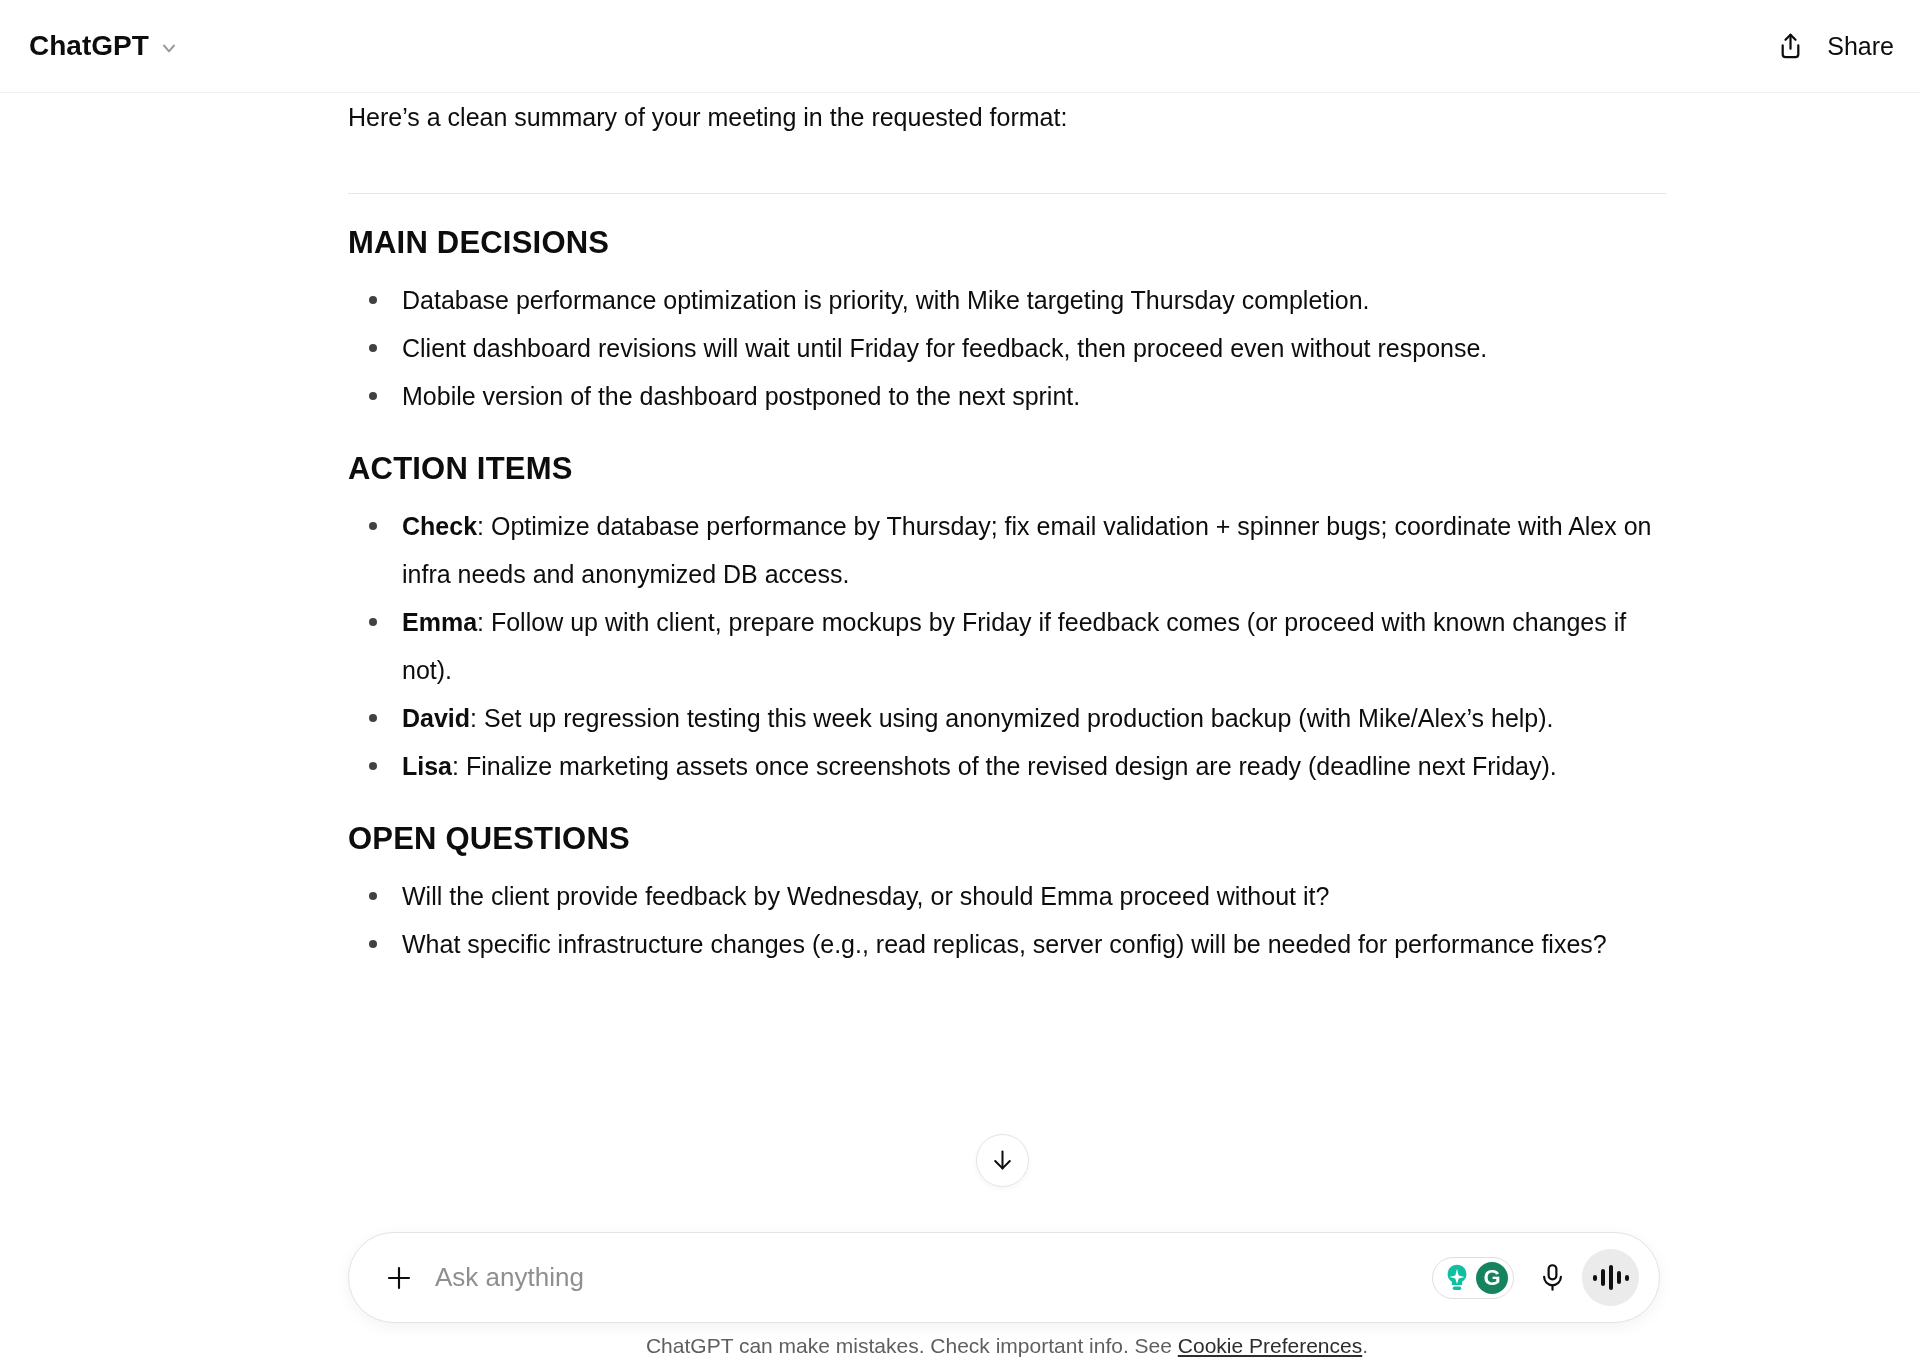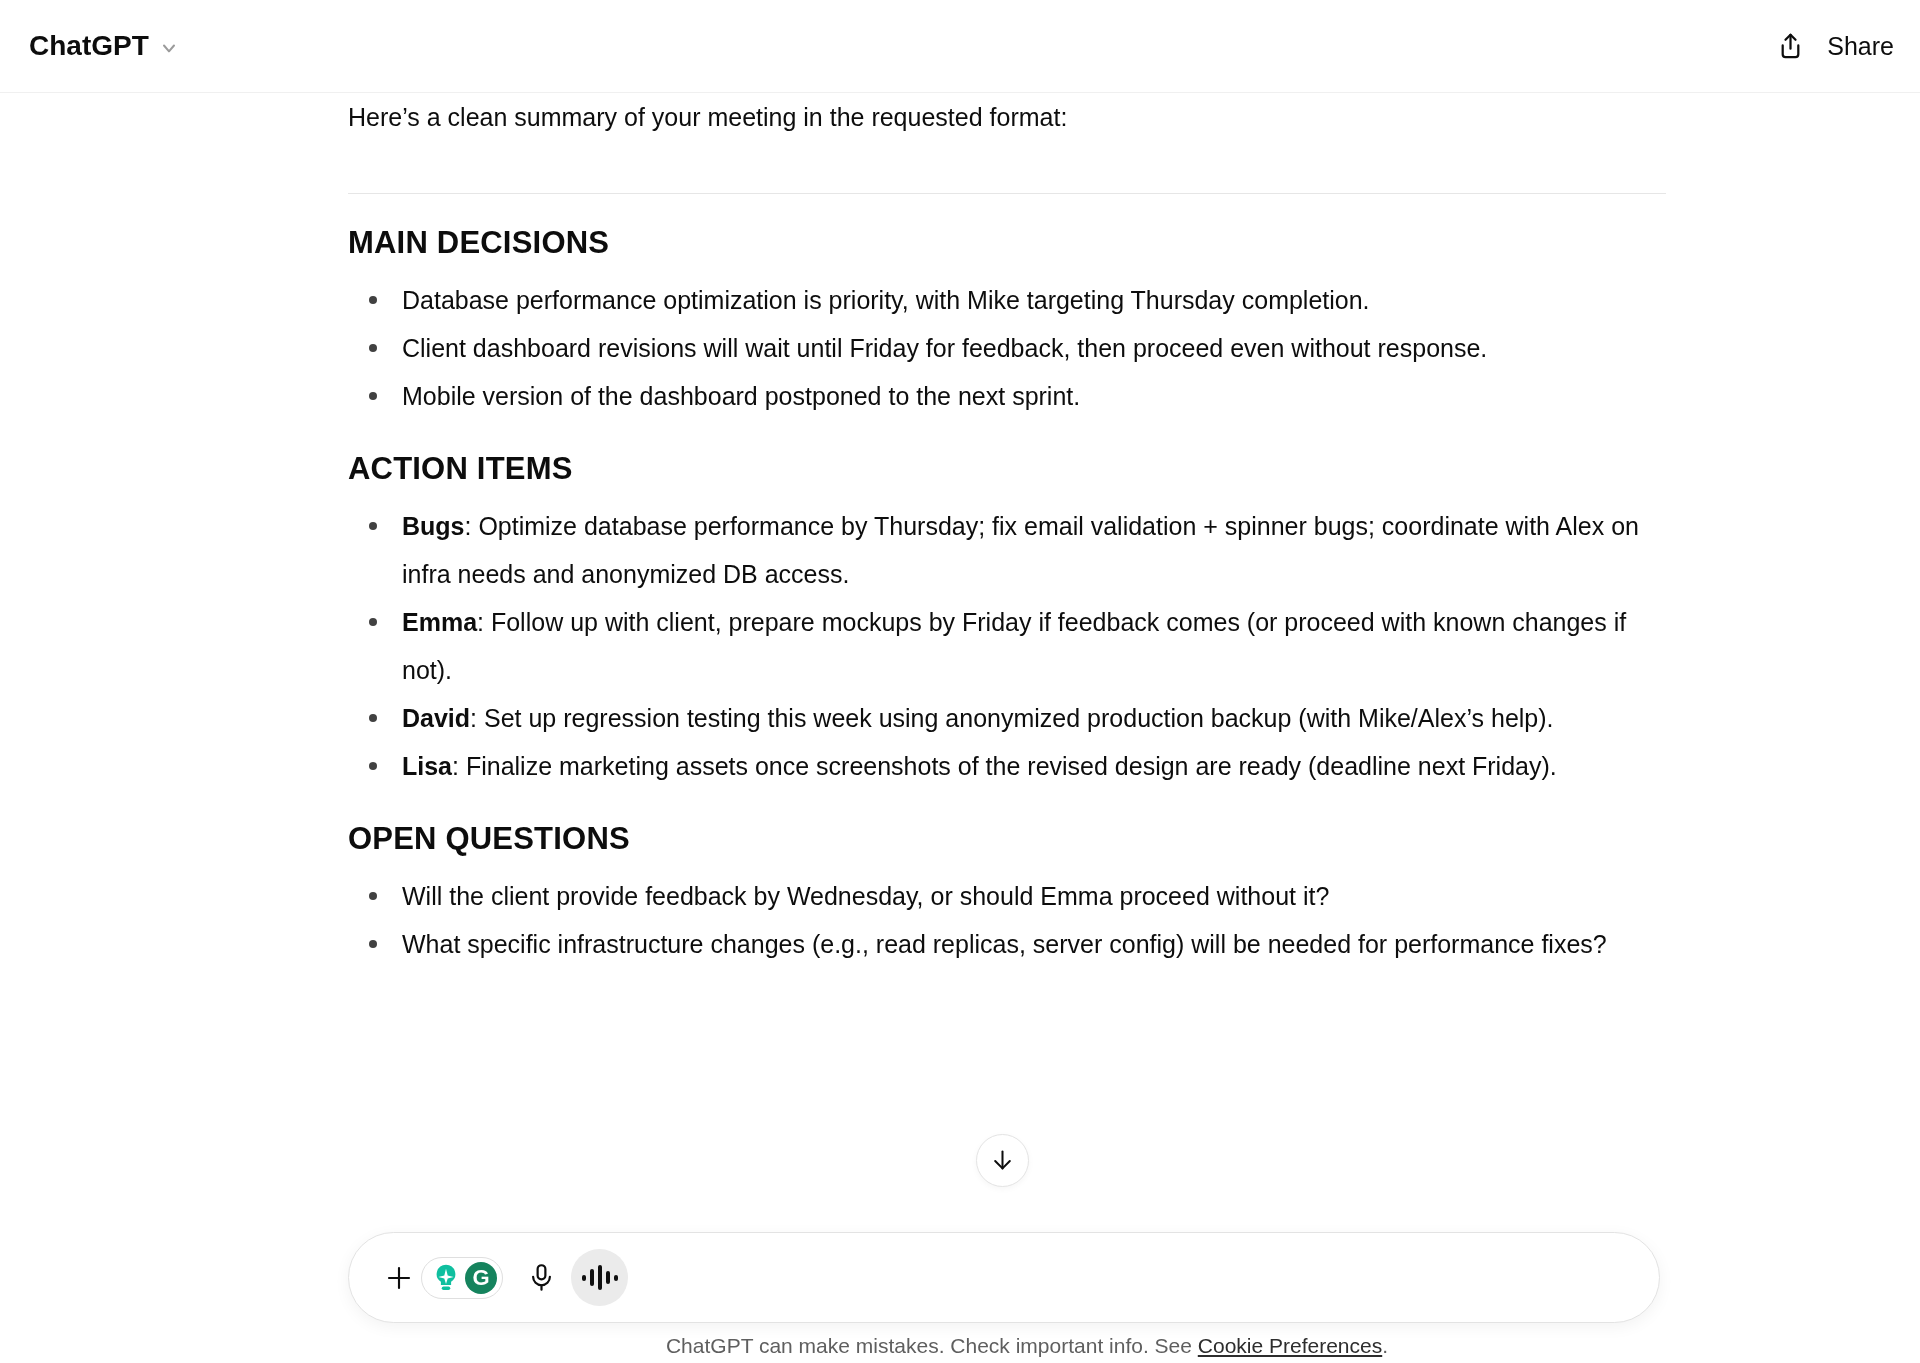--- a/index.html
+++ b/index.html
@@ -53,21 +53,21 @@
     color:#fff; display:flex; align-items:center; justify-content:center;
     font-size:22px; font-weight:700; }
   .mic-btn { width:44px; height:44px; border-radius:50%; display:flex;
     align-items:center; justify-content:center; cursor:pointer; flex:none; }
   .voice-btn { width:57px; height:57px; border-radius:50%; background:#ebebeb;
     display:flex; align-items:center; justify-content:center; cursor:pointer; flex:none; }
   .wave { display:flex; align-items:center; gap:4px; }
   .wave i { display:block; width:4px; border-radius:2px; background:#101010; }
 
   
-  .footer { position:absolute; left:368px; top:1334px; width:1318px;
+  .footer { position:absolute; left:348px; top:1334px; width:1318px;
     text-align:center; font-size:21px; color:#5f5f5f; z-index:26; }
   .footer a { color:#2d2d2d; text-decoration:underline; cursor:pointer; }
 </style>
 </head>
 <body>
 
 <div class="header">
   <div class="model-switcher">
     <span class="app-name">ChatGPT</span>
     <svg class="chev" viewBox="0 0 24 24">
@@ -89,21 +89,21 @@
   <hr class="divider">
   <div id="sections">
       <h2 class="section-heading">MAIN DECISIONS</h2>
       <ul class="bullets">
         <li>Database performance optimization is priority, with Mike targeting Thursday completion.</li>
         <li>Client dashboard revisions will wait until Friday for feedback, then proceed even without response.</li>
         <li>Mobile version of the dashboard postponed to the next sprint.</li>
       </ul>
       <h2 class="section-heading">ACTION ITEMS</h2>
       <ul class="bullets">
-        <li><b>Bugs</b>: Optimize database performance by Thursday; fix email validation + spinner bugs; coordinate with Alex on infra needs and anonymized DB access.</li>
+        <li><b>Check</b>: Optimize database performance by Thursday; fix email validation + spinner bugs; coordinate with Alex on infra needs and anonymized DB access.</li>
         <li><b>Emma</b>: Follow up with client, prepare mockups by Friday if feedback comes (or proceed with known changes if not).</li>
         <li><b>David</b>: Set up regression testing this week using anonymized production backup (with Mike/Alex’s help).</li>
         <li><b>Lisa</b>: Finalize marketing assets once screenshots of the revised design are ready (deadline next Friday).</li>
       </ul>
       <h2 class="section-heading">OPEN QUESTIONS</h2>
       <ul class="bullets">
         <li>Will the client provide feedback by Wednesday, or should Emma proceed without it?</li>
         <li>What specific infrastructure changes (e.g., read replicas, server config) will be needed for performance fixes?</li>
       </ul>
     </div>
@@ -116,20 +116,21 @@
   </svg>
 </div>
 
 <div class="composer">
   <div class="attach-btn">
     <svg width="30" height="30" viewBox="0 0 24 24">
       <line x1="12" y1="4" x2="12" y2="20" stroke="#0d0d0d" stroke-width="1.7" stroke-linecap="round"></line>
       <line x1="4" y1="12" x2="20" y2="12" stroke="#0d0d0d" stroke-width="1.7" stroke-linecap="round"></line>
     </svg>
   </div>
+  <input class="prompt-input" type="text" placeholder="Ask anything" style="">
   <div class="composer-right">
     <div class="grammarly-pill">
       <svg width="34" height="34" viewBox="0 0 24 24">
         <path d="M12 2.6a6.6 6.6 0 0 0-3.6 12.1V17h7.2v-2.3A6.6 6.6 0 0 0 12 2.6z" fill="#0fbf9f"></path>
         <rect x="9" y="18" width="6" height="2.4" rx="1.2" fill="#0fbf9f"></rect>
         <polygon points="12,5.4 13.2,10.3 17.4,11.3 13.2,12.3 12,16.2 10.8,12.3 6.6,11.3 10.8,10.3" fill="#ffffff"></polygon>
       </svg>
       <div class="g-circle">G</div>
     </div>
     <div class="mic-btn">

